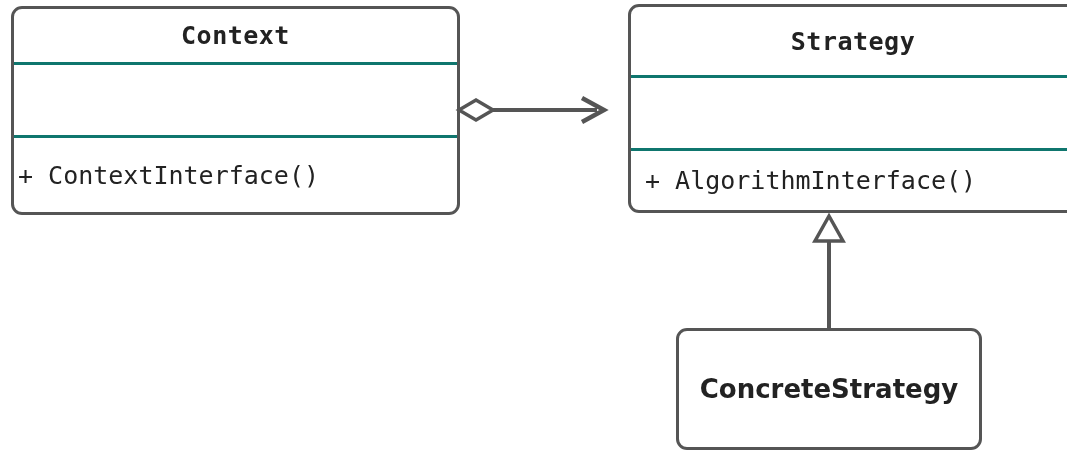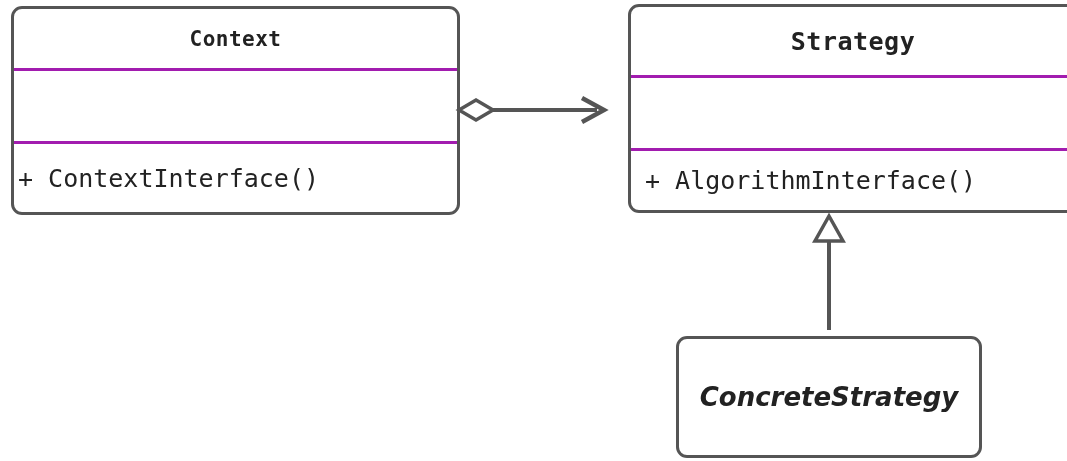--- a/index.html
+++ b/index.html
@@ -32,21 +32,21 @@
     font-weight: bold;
     color: #222222;
     letter-spacing: 0.5px;
     white-space: nowrap;
   }
   .class-title.proportional {
     font-family: "DejaVu Sans", sans-serif;
     letter-spacing: 0px;
   }
   .section-divider {
-    border-top: 3px solid #a21caf;
+    border-top: 3px solid #0f766e;
   }
   .class-attributes {
     display: flex;
     flex-direction: column;
     justify-content: center;
   }
   .class-operations {
     display: flex;
     flex-direction: column;
     justify-content: center;
@@ -68,44 +68,43 @@
     overflow: visible;
   }
 
   
   #class-context {
     left: 11px;
     top: 6px;
     width: 449px;
     height: 209px;
   }
-  #class-context .class-title { height: 59px; font-size: 21px; text-align: right; }
+  #class-context .class-title { height: 53px; font-size: 25px; text-align: right; }
   #class-context .class-attributes { height: 70px; }
   #class-context .class-operations { flex: 1; }
   #class-context .member-row { font-size: 25px; }
 
   
   #class-strategy {
     left: 628px;
     top: 4px;
     width: 450px;
     height: 209px;
   }
   #class-strategy .class-title { height: 68px; font-size: 25px; }
   #class-strategy .class-attributes { height: 70px; }
   #class-strategy .class-operations { flex: 1; }
   #class-strategy .member-row { font-size: 25px; margin-left: 10px; }
 
   
   #class-concrete-strategy {
     left: 676px;
-    top: 336px;
+    top: 328px;
     width: 306px;
     height: 122px;
-    font-style: italic;
   }
   #class-concrete-strategy .class-title {
     height: 100%;
     font-size: 26px;
   }
 </style>
 </head>
 <body>
 
 <div id="canvas">

